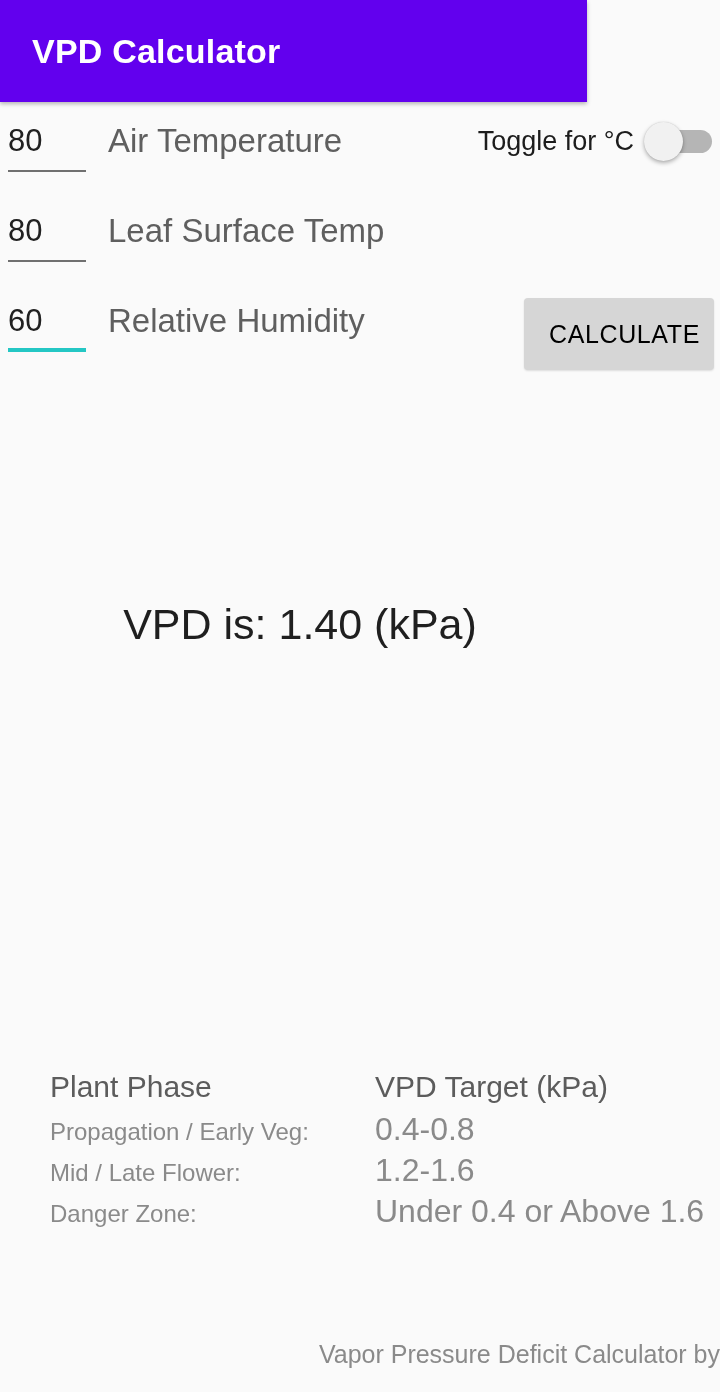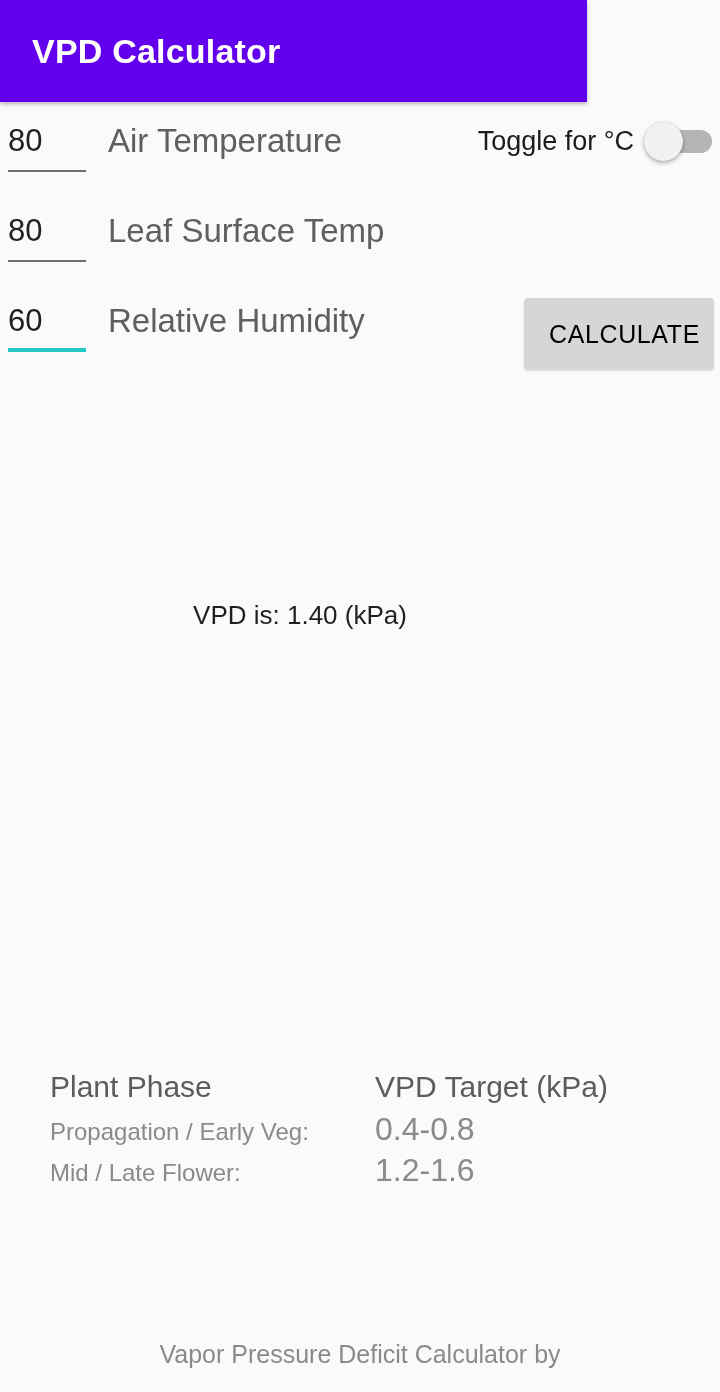--- a/index.html
+++ b/index.html
@@ -82,36 +82,36 @@
     color:#000000; font-size:25px; letter-spacing:.6px;
     font-family:"Liberation Sans", sans-serif;
     cursor:pointer;
     box-shadow:0 1px 2px rgba(0,0,0,.12);
     padding-left:11px;
   }
 
   
   .result {
     position:absolute; left:0; top:600px; width:600px;
-    text-align:center; font-size:26px; color:#1f1f1f;
+    text-align:center; font-size:43px; color:#1f1f1f;
   }
 
   
   .table { position:absolute; left:50px; top:1070px; width:660px; }
   .trow { display:flex; align-items:baseline; }
   .trow.header { margin-bottom:6px; }
   .thead-c1, .thead-c2 { font-size:30px; color:#5c5c5c; }
   .thead-c1 { width:325px; }
   .tcell-c1 { width:325px; font-size:24px; color:#8a8a8a; line-height:39px; }
   .tcell-c2 { font-size:32px; color:#8a8a8a; line-height:39px; }
 
   
   .footer {
     position:absolute; left:0; top:1340px; width:720px;
-    text-align:center; font-size:25px; color:#8a8a8a;
+    text-align:right; font-size:25px; color:#8a8a8a;
   }
 </style>
 </head>
 <body>
 
 <div id="app">
 
   <div class="appbar">
     <div class="appbar-title">VPD Calculator</div>
   </div>
@@ -156,17 +156,21 @@
       <div class="tcell-c1">Propagation / Early Veg:</div>
       <div class="tcell-c2">0.4-0.8</div>
     </div>
 
 
     <div class="trow">
       <div class="tcell-c1">Mid / Late Flower:</div>
       <div class="tcell-c2">1.2-1.6</div>
     </div>
 
+    <div class="trow">
+      <div class="tcell-c1">Danger Zone:</div>
+      <div class="tcell-c2">Under 0.4 or Above 1.6</div>
+    </div>
   </div>
 
   <div class="footer">Vapor Pressure Deficit Calculator by</div>
 
 </div>
 
 </body></html>

